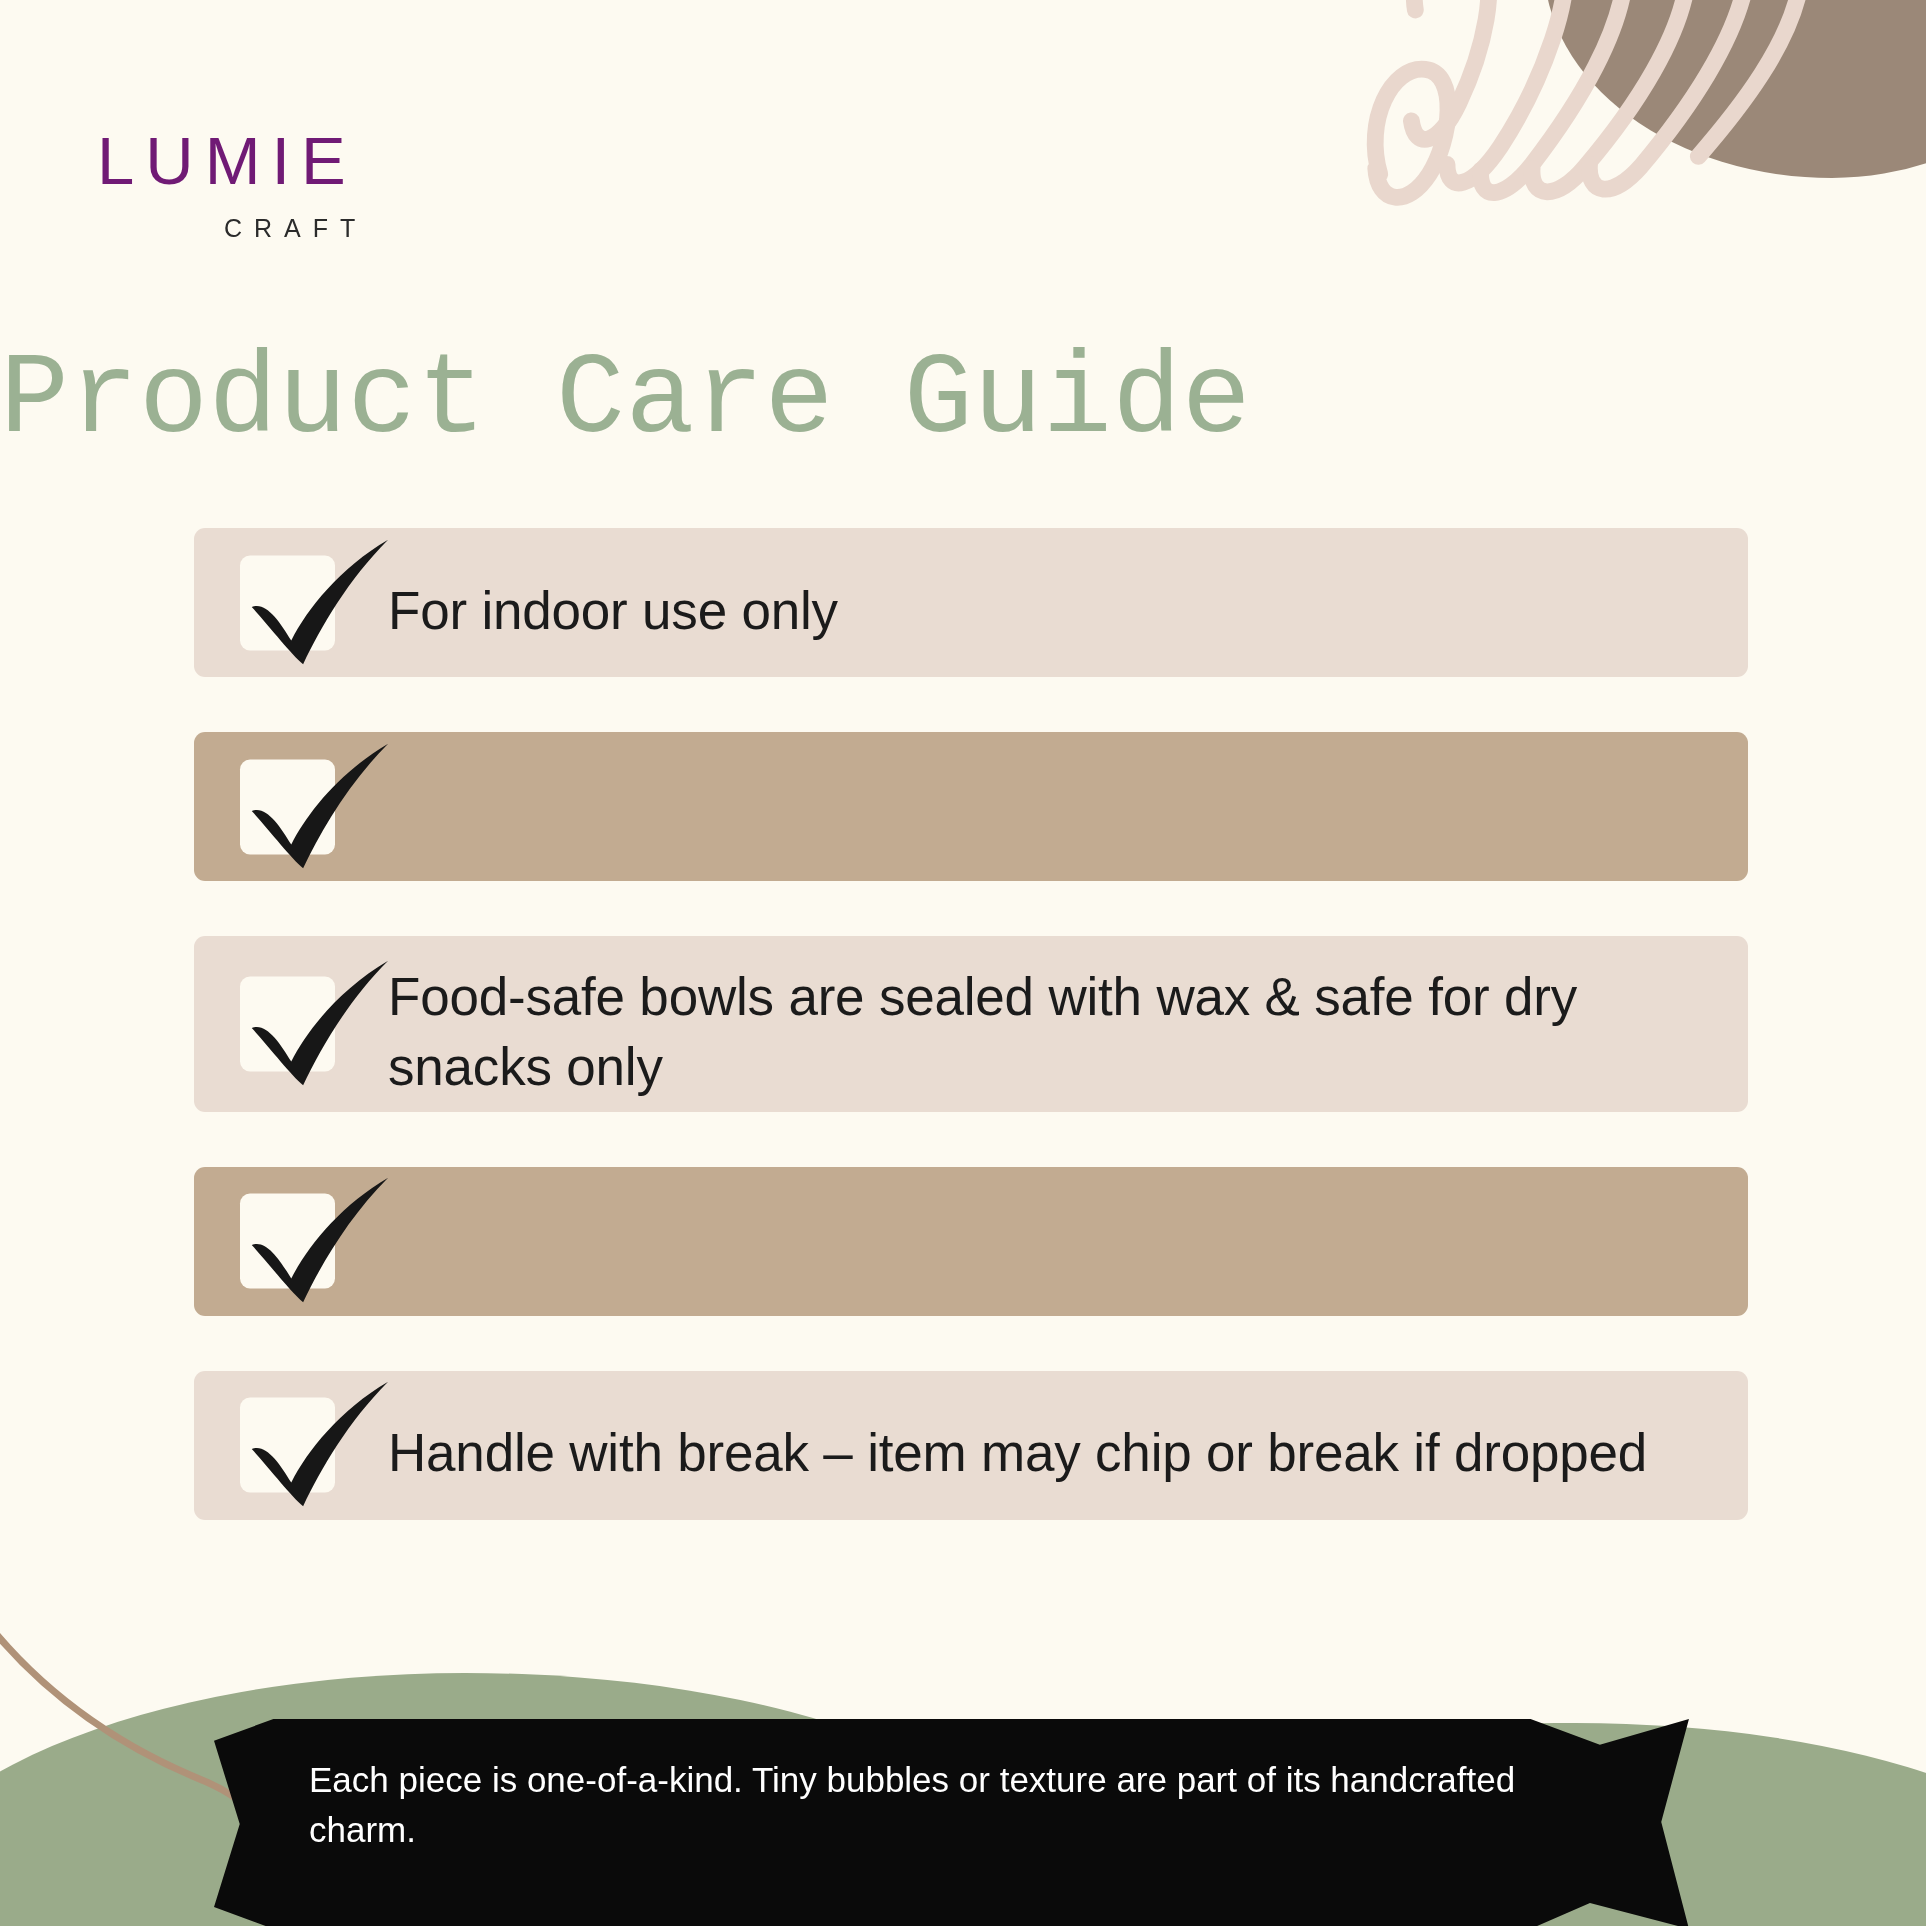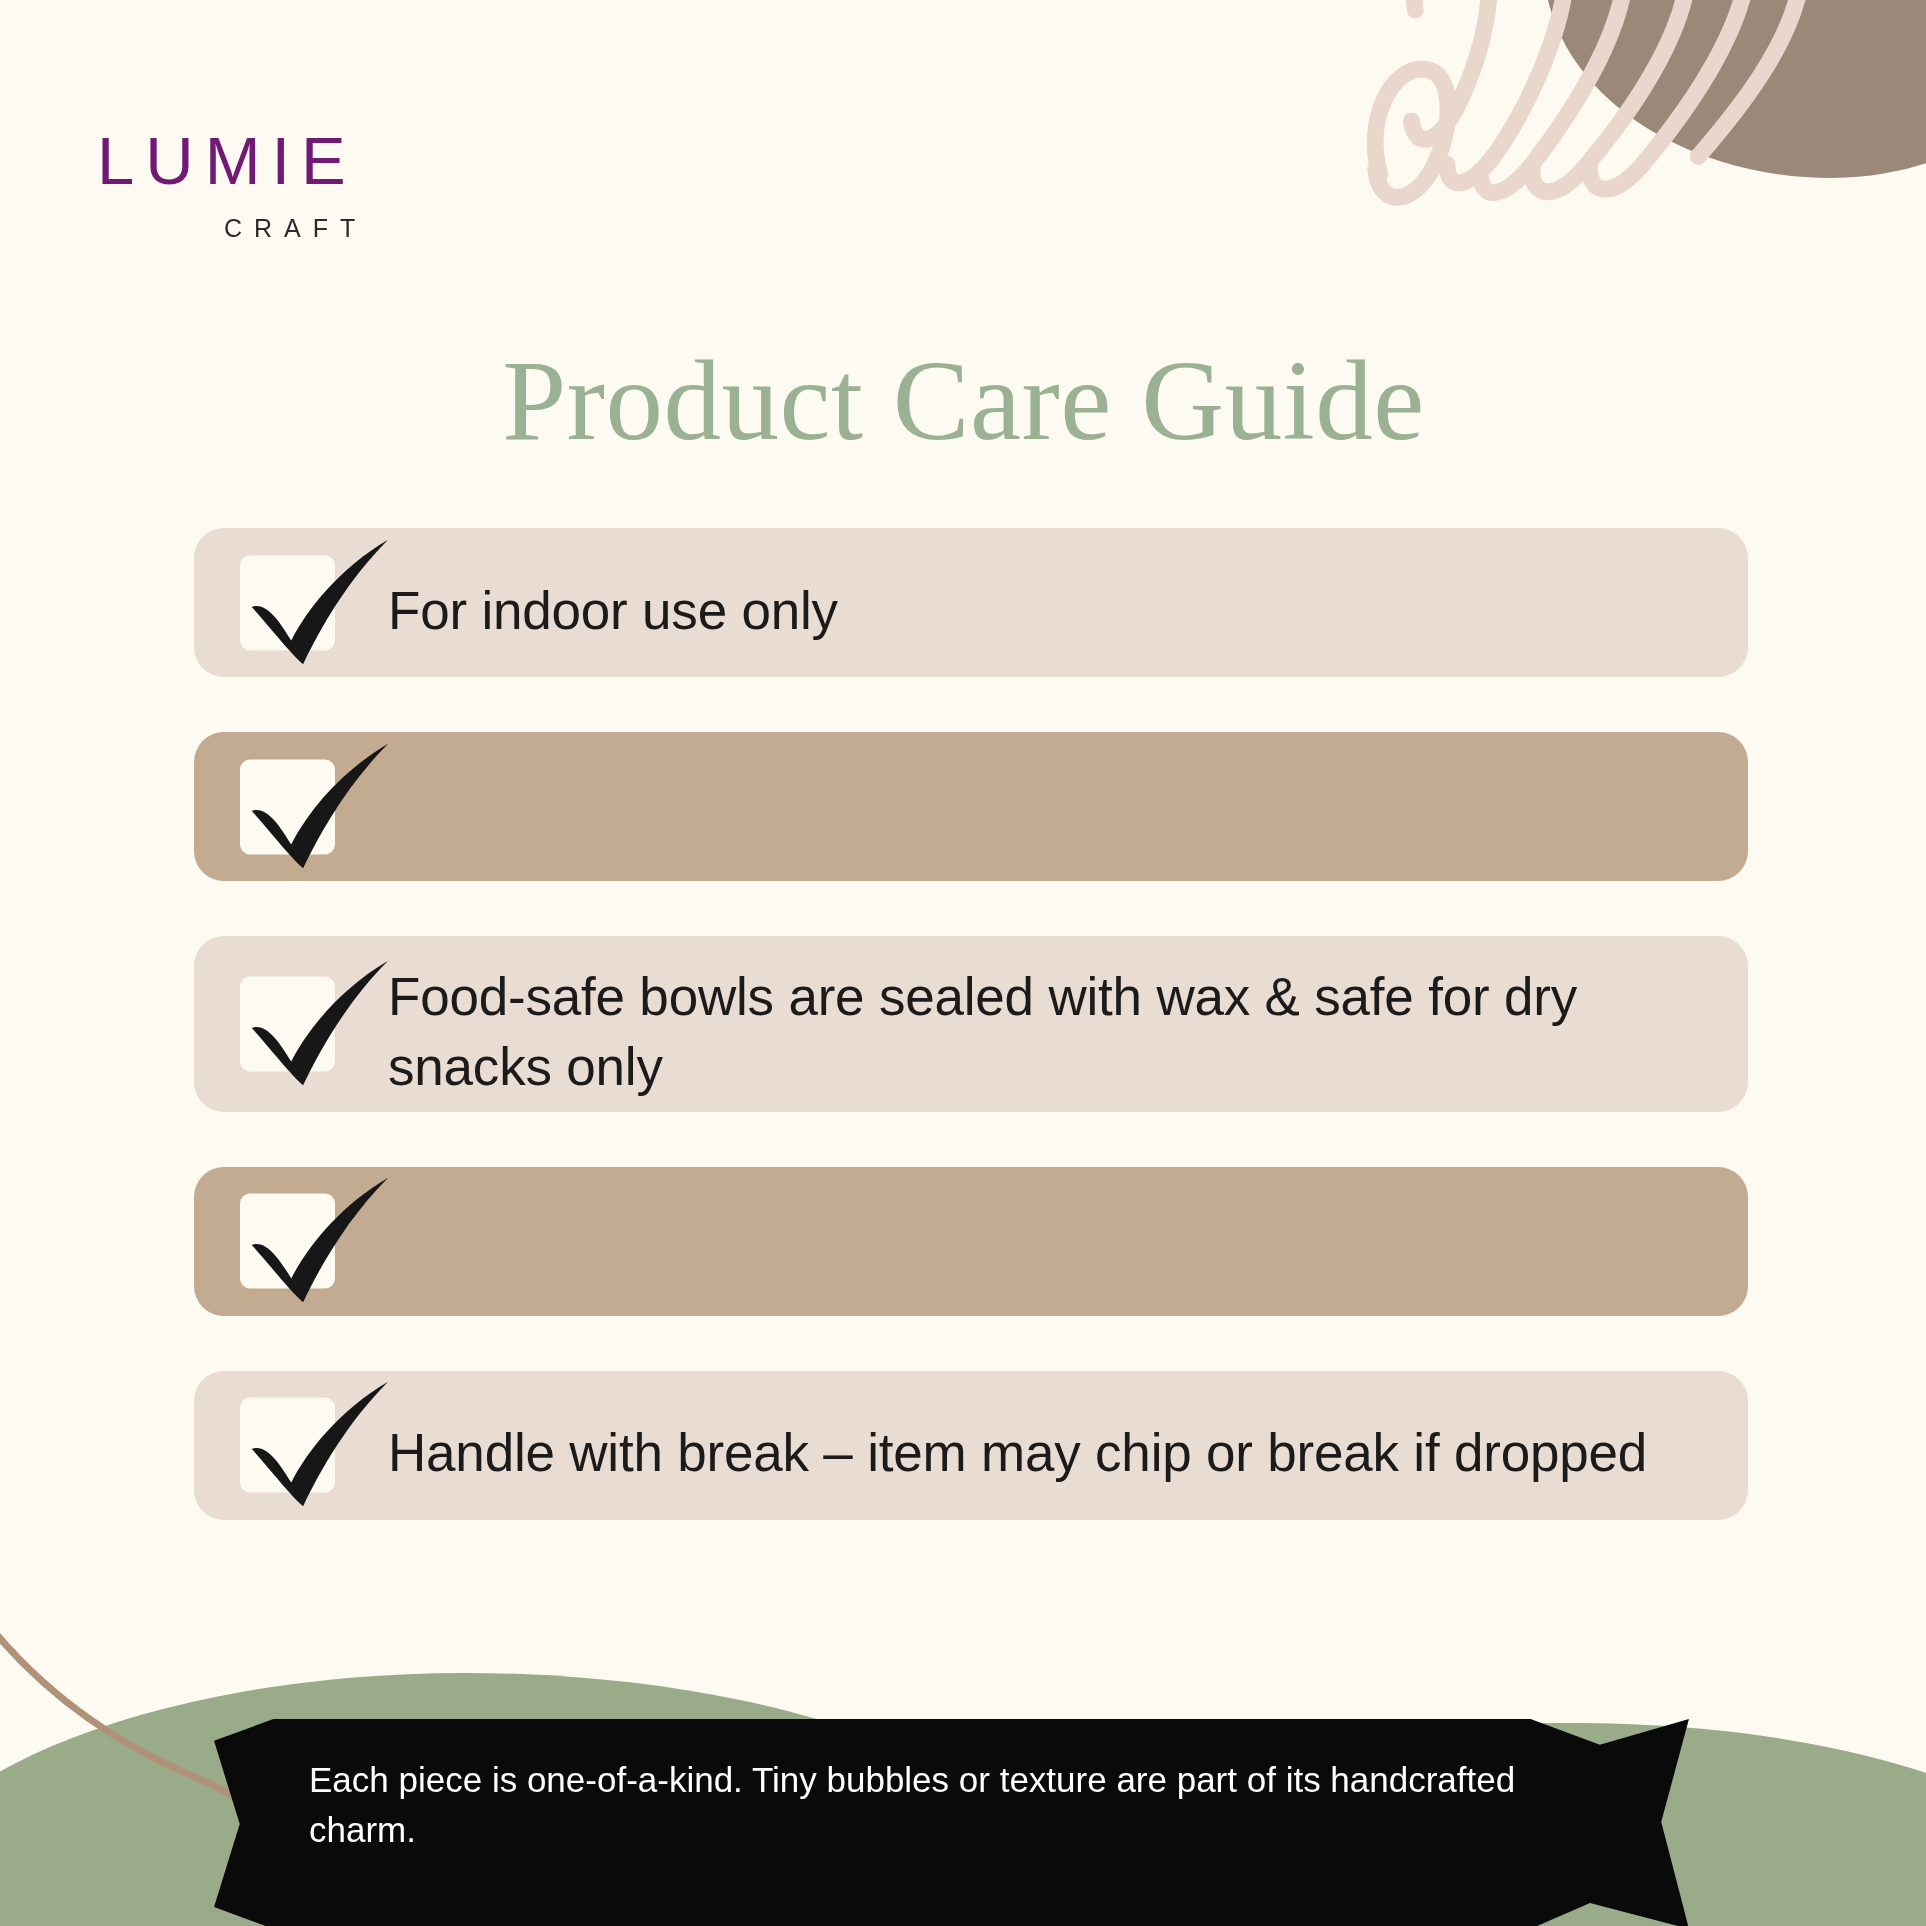--- a/index.html
+++ b/index.html
@@ -95,37 +95,36 @@
     text-align: center;
     padding-left: 127px;
   }
 
   
   .page-title {
     position: absolute;
     left: 0;
     right: 0;
     top: 335px;
-    text-align: center;
-    font-family: Liberation Serif, serif;
+    font-family: Liberation Mono, monospace;
     font-size: 115px;
     color: #9bb193;
     letter-spacing: 0.5px;
   }
 
   
   .care-list {
     position: absolute;
     left: 194px;
     top: 528px;
     width: 1554px;
   }
   .care-row {
     position: relative;
-    border-radius: 30px;
+    border-radius: 11px;
     display: flex;
     align-items: center;
     min-height: 149px;
     box-sizing: border-box;
     padding: 26px 40px 10px 194px;
     margin-bottom: 55px;
   }
   .care-row.tone-light { background: #e9dcd2; }
   .care-row.tone-dark  { background: #c2ab91; }
 

